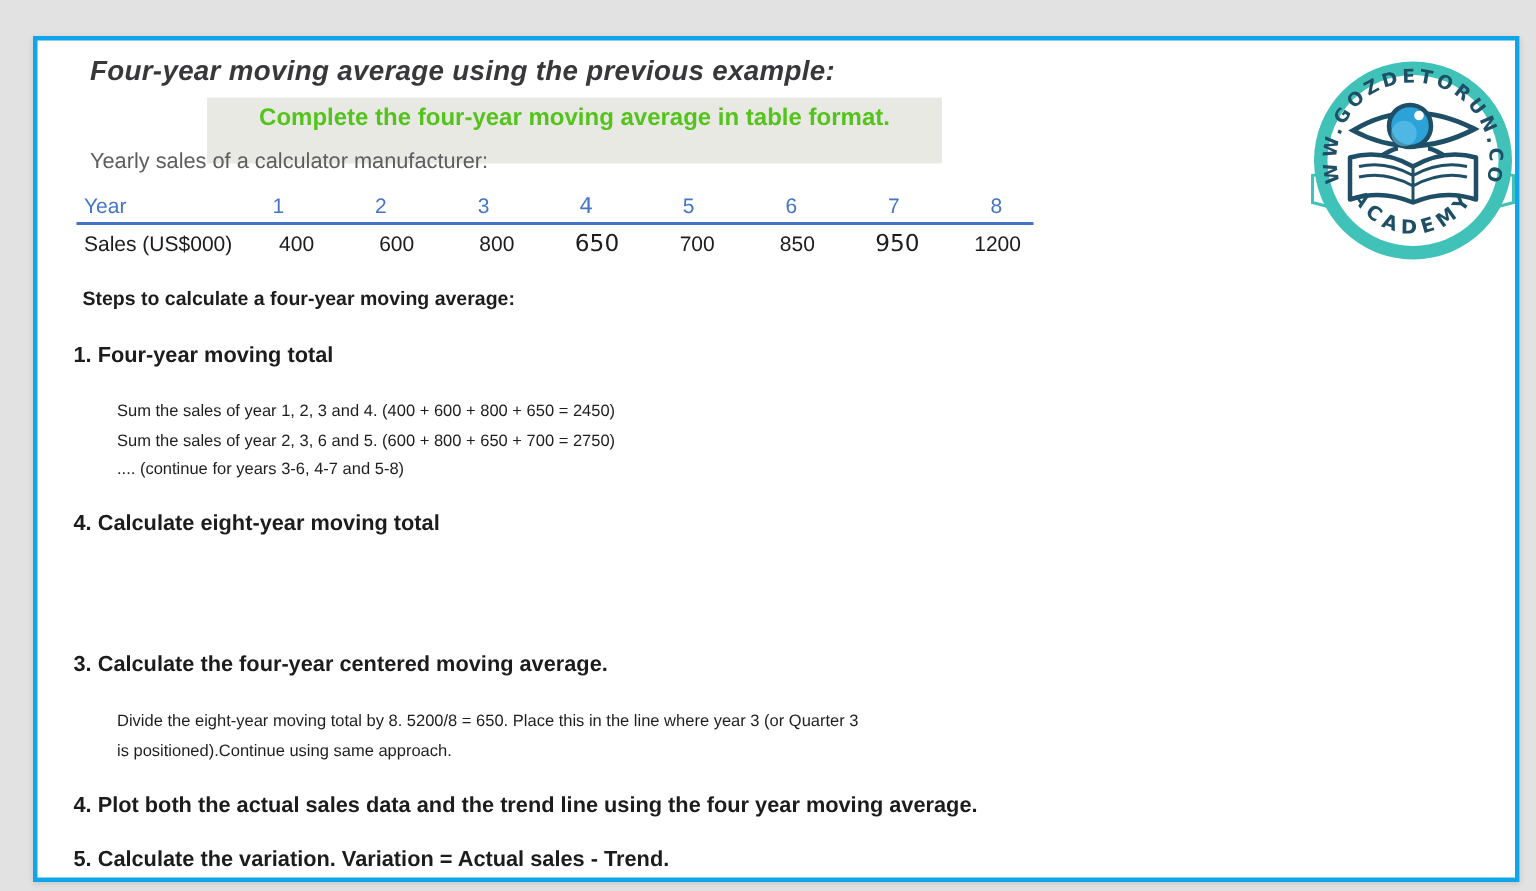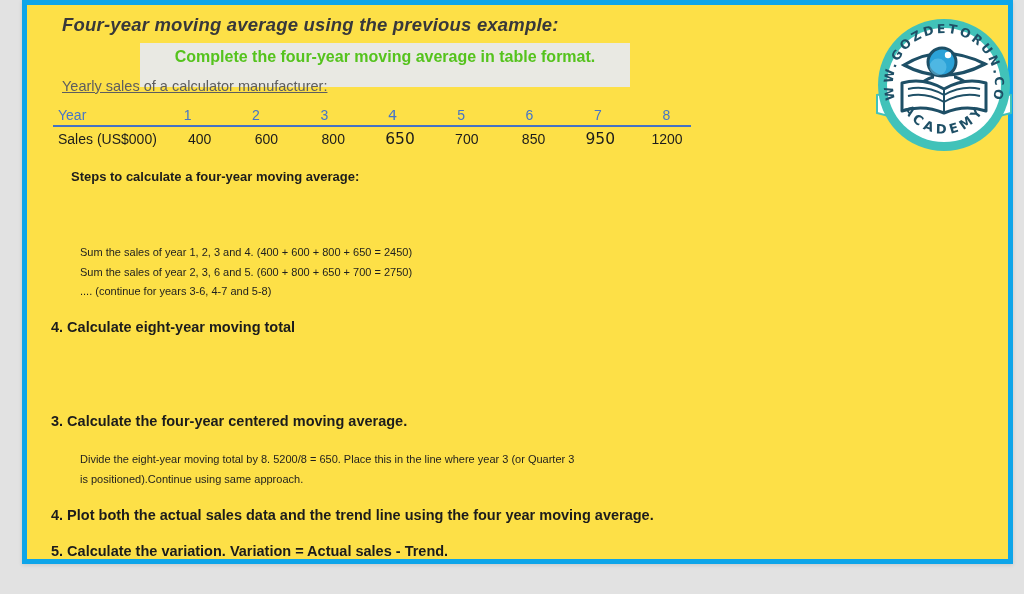--- a/index.html
+++ b/index.html
@@ -1,51 +1,51 @@
 <!DOCTYPE html>
 <html><head>
 <meta charset="utf-8">
 <style>
   * { margin:0; padding:0; box-sizing:border-box; }
   html,body { width:1024px; height:594px; overflow:hidden; }
   body { background:#e2e2e2; font-family:"Liberation Sans", sans-serif; position:relative; }
 
   .page {
-    position:absolute; left:22px; top:0; width:991px; height:564px;
-    background:#fde047; border:5px solid #0ea5e9;
+    position:absolute; left:22px; top:24px; width:991px; height:564px;
+    background:#ffffff; border:3px solid #0ea5e9;
     box-shadow:0 1px 4px rgba(0,0,0,0.12);
   }
 
   .title {
     position:absolute; left:35px; top:9px;
     font-size:18.5px; font-weight:bold; font-style:italic; color:#38383a;
     white-space:nowrap; letter-spacing:0.2px;
   }
   .highlight {
     position:absolute; left:113px; top:38px; width:490px; height:44px;
     background:#e9e9e3; color:#55c31d; font-size:16px; font-weight:bold;
     text-align:center; line-height:27px; white-space:nowrap;
   }
   .subtitle {
     position:absolute; left:35px; top:73px;
-    font-size:14.5px; color:#5d5d5f; white-space:nowrap;text-decoration:underline;
+    font-size:14.5px; color:#5d5d5f; white-space:nowrap;
   }
 
   .table { position:absolute; left:26px; top:102px; width:638px; font-size:14px; }
   .trow { display:flex; align-items:baseline;gap:19px; }
   .tlabel { width:118px; padding-left:5px; white-space:nowrap; }
   .cell { width:65px; text-align:center; }
   .year-row { color:#4675c8; border-bottom:2px solid #4472c4; padding-bottom:2px; }
   .sales-row { color:#1c1c1c; padding-top:3px;justify-content:space-between; }
   .filled { font-family:"DejaVu Sans", sans-serif; font-size:15.5px; }
   .year-row .filled { font-size:14.5px; }
 
   .steps-intro {
     position:absolute; left:30px; top:164px;
-    font-size:13px; font-weight:bold; color:#1c1c1c; white-space:nowrap;margin-left:14px;
+    font-size:13px; font-weight:bold; color:#1c1c1c; white-space:nowrap;
   }
   .step-head {
     position:absolute; left:24px;
     font-size:14.5px; font-weight:bold; color:#1c1c1c; white-space:nowrap;
   }
   .step-body {
     position:absolute; left:53px;
     font-size:11px; color:#1e1e1e; line-height:19.5px; white-space:nowrap;
   }
   #s1h { top:202px; } #s1b { top:238px; }
@@ -89,20 +89,21 @@
       <span class="cell filled">650</span>
       <span class="cell">700</span>
       <span class="cell">850</span>
       <span class="cell filled">950</span>
       <span class="cell">1200</span>
     </div>
   </div>
 
   <div class="steps-intro">Steps to calculate a four-year moving average:</div>
 
+  <div id="s1h" class="step-head">1. Four-year moving total</div>
   <div id="s1b" class="step-body">
     <div>Sum the sales of year 1, 2, 3 and 4. (400 + 600 + 800 + 650 = 2450)</div>
     <div>Sum the sales of year 2, 3, 6 and 5. (600 + 800 + 650 + 700 = 2750)</div>
     <div>.... (continue for years 3-6, 4-7 and 5-8)</div>
   </div>
 
   <div id="s2h" class="step-head">4. Calculate eight-year moving total</div>
 
   <div id="s3h" class="step-head">3. Calculate the four-year centered moving average.</div>
   <div id="s3b" class="step-body">

